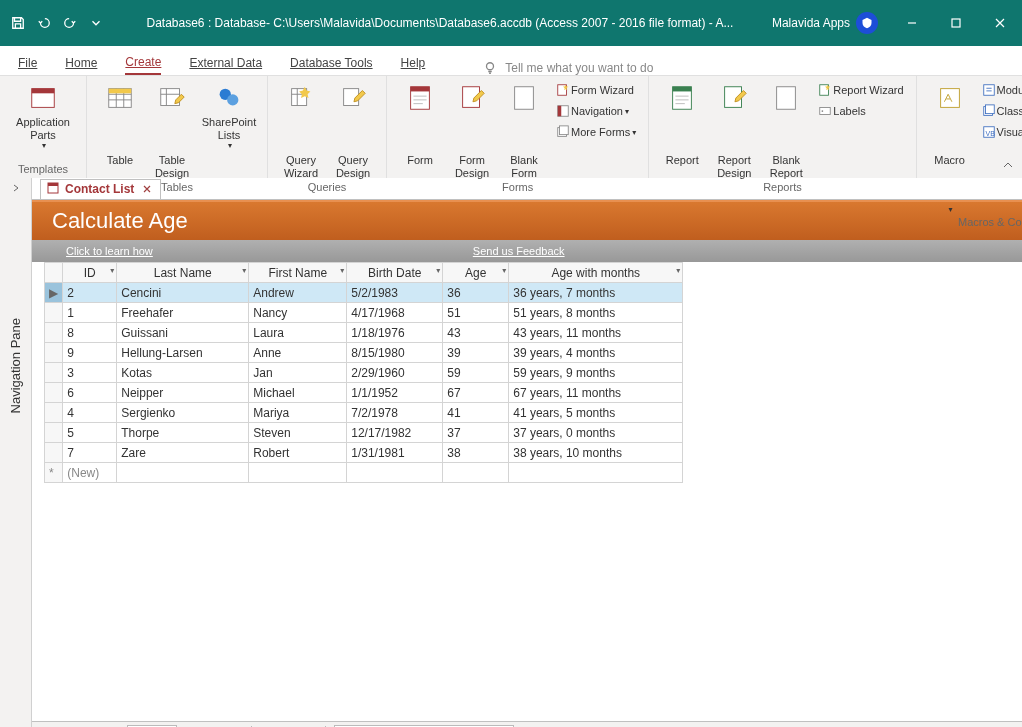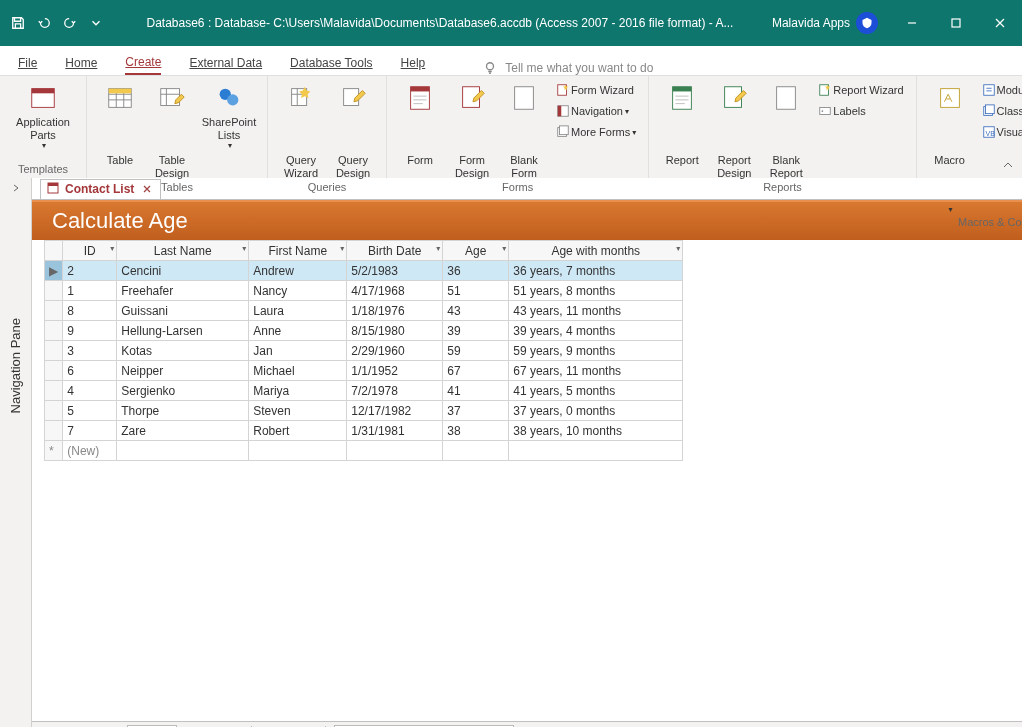--- a/index.html
+++ b/index.html
@@ -426,20 +426,24 @@
         <span>Contact List</span>
         <span class="xbtn">
             <svg viewBox="0 0 8 8">
               <path d="M1 1l6 6M7 1L1 7" stroke-width="1.2"></path>
             </svg>
           </span>
       </div>
     </div>
 
     <div class="form-header">Calculate Age</div>
+    <div class="subheader">
+      <a class="sublink1">Click to learn how</a>
+      <a class="sublink2">Send us Feedback</a>
+    </div>
 
     <div class="sheet-wrap">
       <table class="ds">
         <colgroup>
             <col style="width:18px">
             <col class="c-id">
             <col class="c-ln">
             <col class="c-fn">
             <col class="c-bd">
             <col class="c-age">

